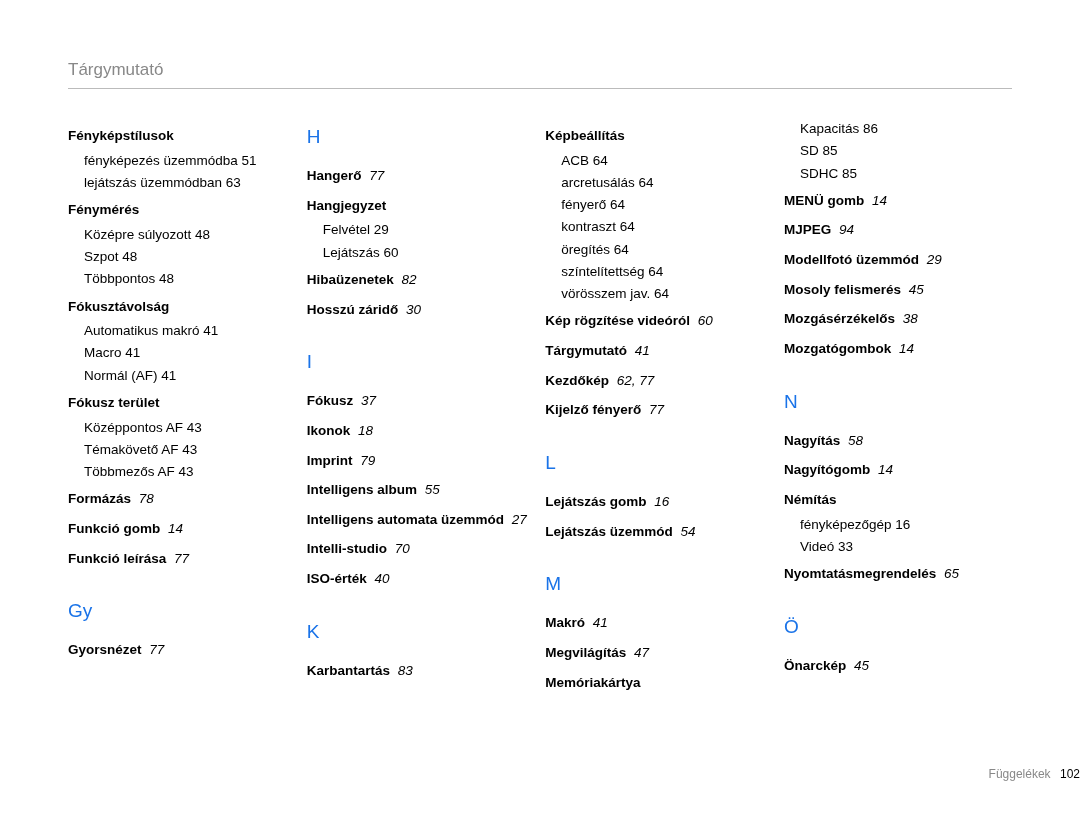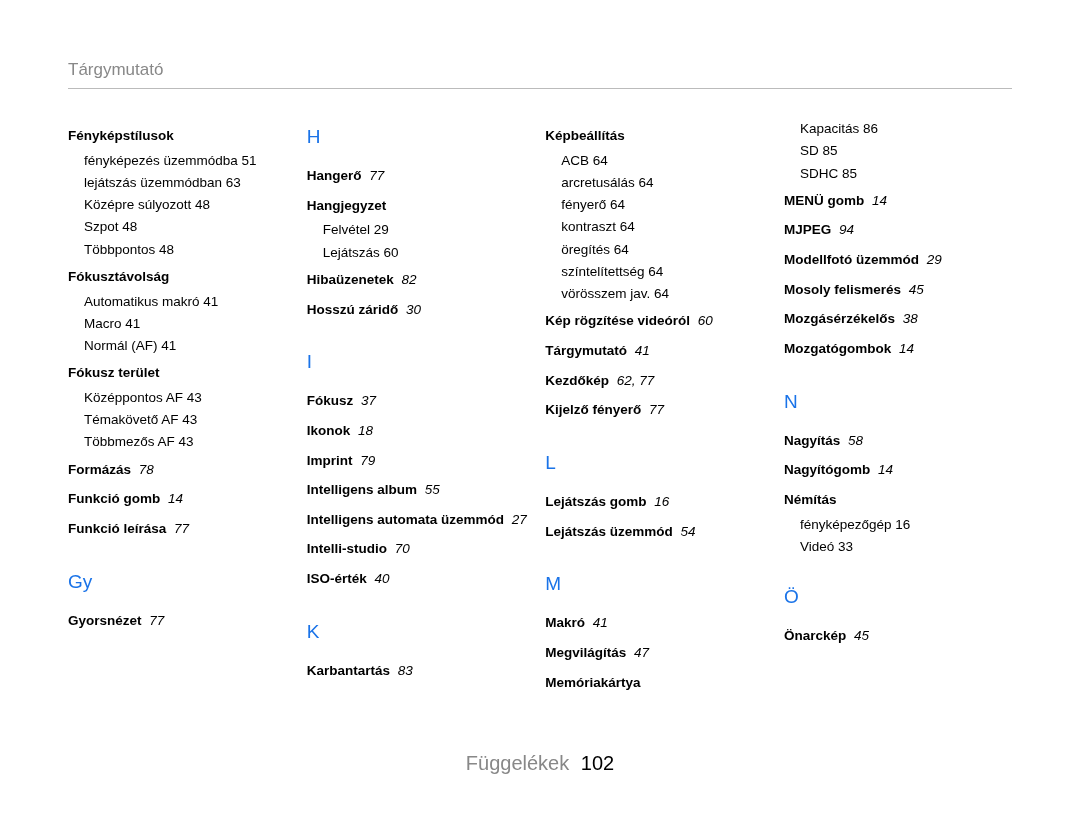--- a/index.html
+++ b/index.html
@@ -62,25 +62,25 @@
     margin-bottom: 2px;
   }
   .sub {
     margin-left: 16px;
     font-weight: normal;
     line-height: 1.5;
     margin-bottom: 2px;
   }
   .footer {
     position: absolute;
-    bottom: 40px;
+    bottom: 34px;
     left: 0;
     width: 100%;
-    text-align: center;
-    font-size: 20px;
+    text-align: right;
+    font-size: 12px;
     color: #888;
   }
   .footer .num {
     color: #000;
     margin-left: 6px;
   }
 </style>
 </head>
 <body>
 
@@ -89,20 +89,21 @@
   <hr class="title-rule">
 
   <div class="columns" id="columns">
       <div class="col">
         <div class="group">
           <div class="entry"><span>Fényképstílusok</span></div>
           <div class="sub">fényképezés üzemmódba  51</div>
           <div class="sub">lejátszás üzemmódban  63</div>
         </div>
         <div class="group">
+          <div class="entry"><span>Fénymérés</span></div>
           <div class="sub">Középre súlyozott  48</div>
           <div class="sub">Szpot  48</div>
           <div class="sub">Többpontos  48</div>
         </div>
         <div class="group">
           <div class="entry"><span>Fókusztávolság</span></div>
           <div class="sub">Automatikus makró  41</div>
           <div class="sub">Macro  41</div>
           <div class="sub">Normál (AF)  41</div>
         </div>
@@ -173,20 +174,21 @@
         <div class="entry"><span>Mozgásérzékelős</span><span class="page-no">  38</span></div>
         <div class="entry"><span>Mozgatógombok</span><span class="page-no">  14</span></div>
         <div class="letter">N</div>
         <div class="entry"><span>Nagyítás</span><span class="page-no">  58</span></div>
         <div class="entry"><span>Nagyítógomb</span><span class="page-no">  14</span></div>
         <div class="group">
           <div class="entry"><span>Némítás</span></div>
           <div class="sub">fényképezőgép  16</div>
           <div class="sub">Videó  33</div>
         </div>
+        <div class="entry"><span>Nyomtatásmegrendelés</span><span class="page-no">  65</span></div>
         <div class="letter">Ö</div>
         <div class="entry"><span>Önarckép</span><span class="page-no">  45</span></div>
       </div>
     </div>
 
   <div class="footer">
     <span>Függelékek</span>
     <span class="num">102</span>
   </div>
 </div>

